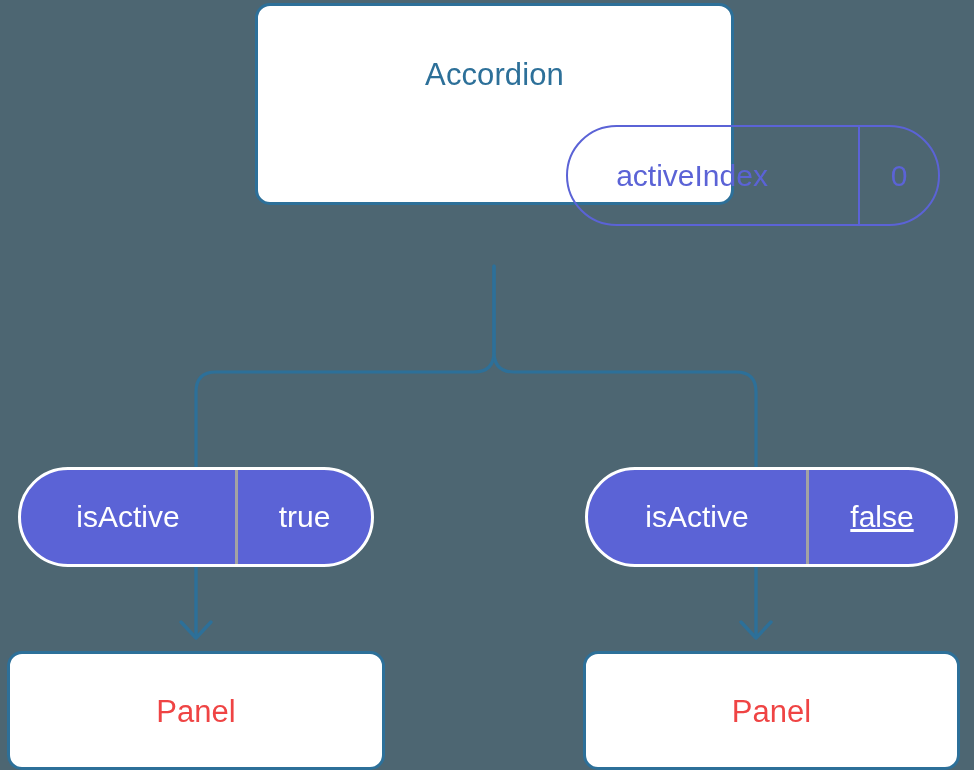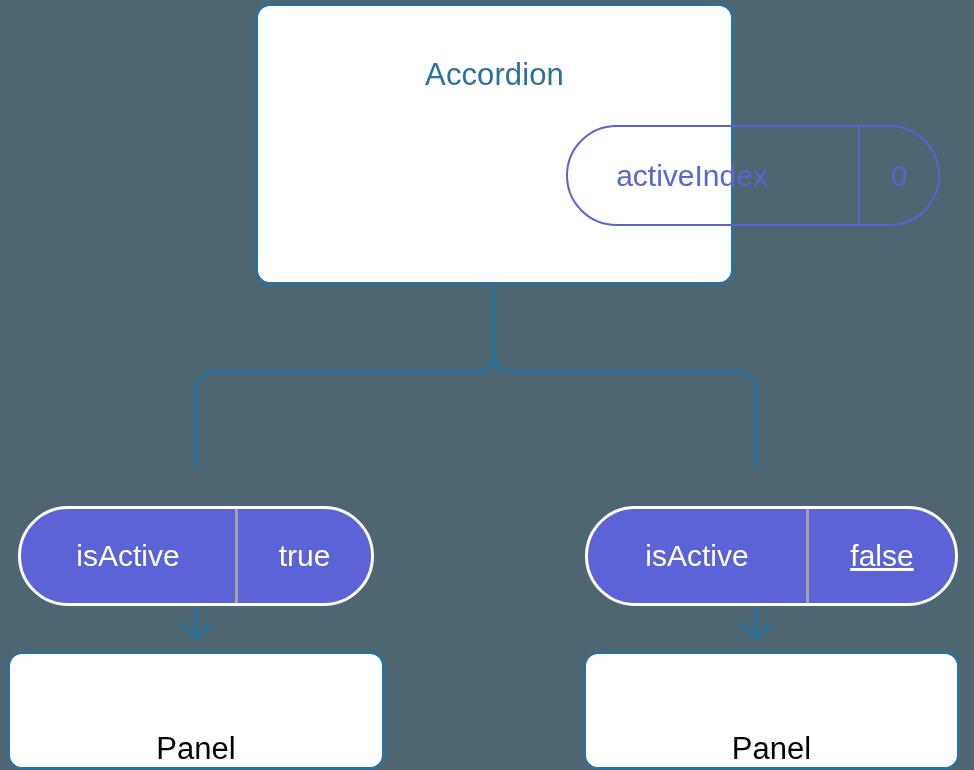--- a/index.html
+++ b/index.html
@@ -36,21 +36,21 @@
     position: absolute;
     box-sizing: border-box;
     background: #ffffff;
     border: 3px solid #2d7099;
     border-radius: 15px;
   }
   #accordion-card {
     left: 255px;
     top: 3px;
     width: 479px;
-    height: 282px;
+    height: 202px;
   }
   .card-title {
     position: absolute;
     left: 0;
     right: 0;
     text-align: center;
     color: #2d7099;
     font-size: 31px;
     font-weight: 400;
     letter-spacing: 0.1px;
@@ -74,25 +74,24 @@
     width: 377px;
     height: 119px;
     border-radius: 15px 15px 15px 15px;
   }
   .panel-title {
     position: absolute;
     left: 0;
     right: 0;
     top: 40px;
     text-align: center;
-    color: #000000;
+    color: #ef4444;
     font-size: 31px;
     font-weight: 400;
     white-space: nowrap;
-    margin-top: 37px;
   }
 
   
   .pill {
     position: absolute;
     box-sizing: border-box;
     display: flex;
     align-items: stretch;
     border-radius: 999px;
     overflow: hidden;
@@ -118,21 +117,20 @@
     color: #5b63d6;
   }
   .pill.outlined .pill-val {
     border-left: 2px solid #5b63d6;
   }
 
   
   .pill.filled {
     border: 3px solid #ffffff;
     background: #5b63d6;
-    margin-top: 39px;
   }
   .pill.filled .pill-key,
   .pill.filled .pill-val {
     color: #ffffff;
   }
   .pill.filled .pill-val {
     border-left: 3px solid #a3a3a3;
   }
 
   #active-index-pill {

